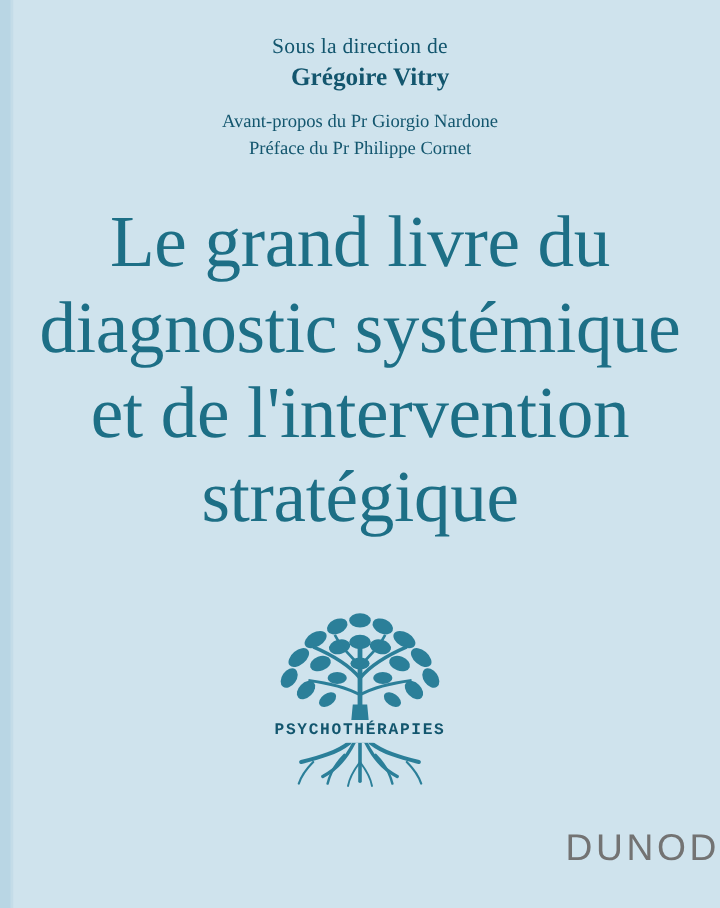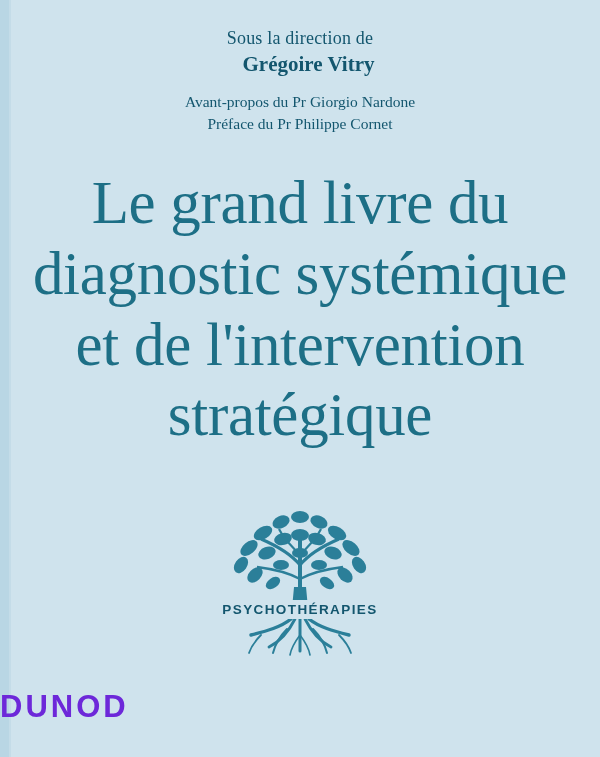--- a/index.html
+++ b/index.html
@@ -92,41 +92,41 @@
     height: 170px;
   }
   .emblem svg {
     display: block;
   }
   .collection-label {
     position: absolute;
     top: 600px;
     left: 50%;
     transform: translateX(-50%);
-    font-family: Liberation Sans, sans-serif;
+    font-family: Liberation Mono, monospace;
     font-size: 13.5px;
     font-weight: bold;
     letter-spacing: 1.4px;
     color: #13566e;
     background: #cfe3ed;
     padding: 2px 6px;
     white-space: nowrap;
   }
 
   .publisher {
     position: absolute;
     bottom: 32px;
     left: 0;
     width: 100%;
-    text-align: left;
+    text-align: right;
     font-family: "Liberation Sans", sans-serif;
     font-size: 31px;
-    font-weight: bold;
+    font-weight: normal;
     letter-spacing: 3px;
-    color: #6d28d9;
+    color: #737373;
   }
 </style>
 </head>
 <body>
 
 <div class="cover">
 
   <div class="spine"></div>
   <div class="spine-line"></div>
 

